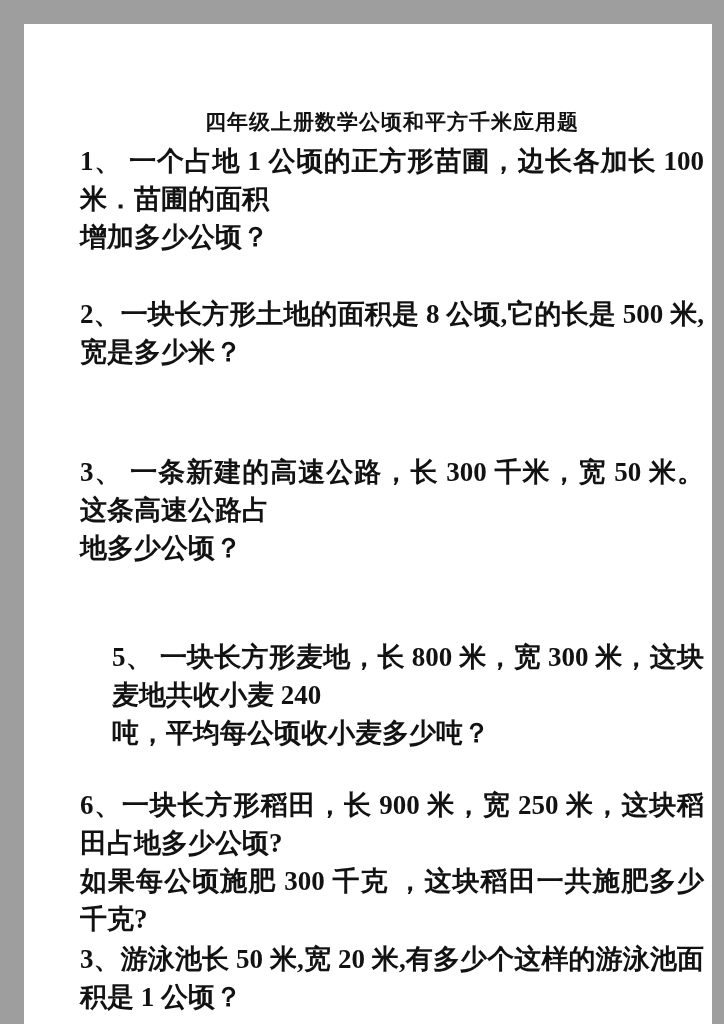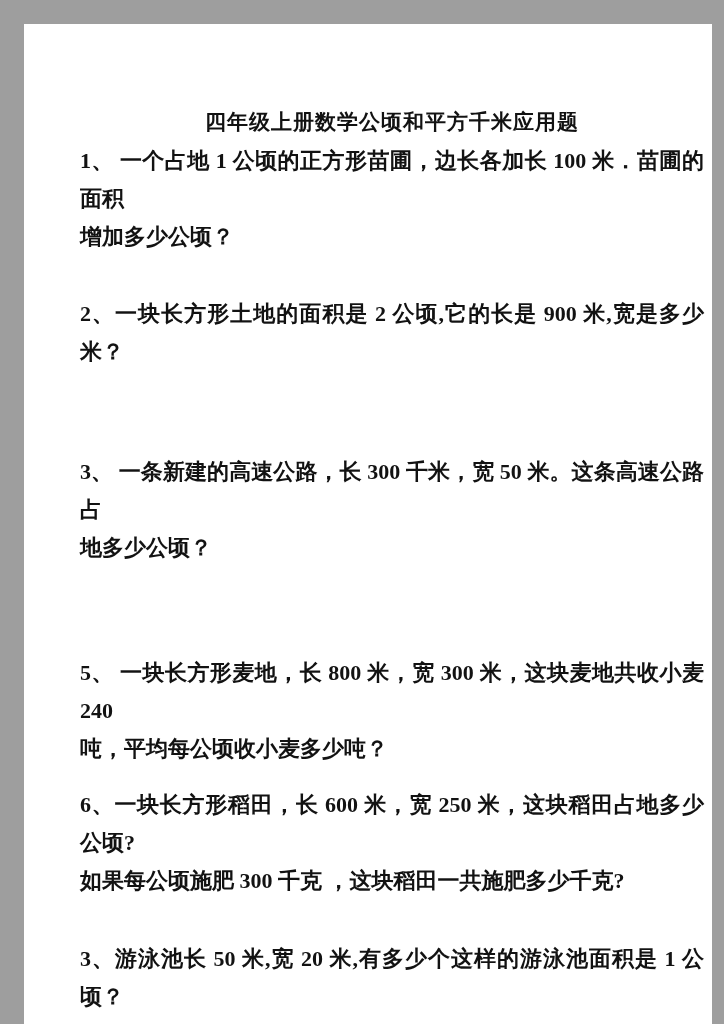--- a/index.html
+++ b/index.html
@@ -26,52 +26,52 @@
     font-weight: 600;
     line-height: 38px;
     text-align: center;
     letter-spacing: 1px;
     white-space: pre-line;
   }
   .problem {
     position: absolute;
     left: 44px;
     right: 32px;
-    font-size: 22px;
+    font-size: 27px;
     font-weight: 600;
     line-height: 38px;
     text-align: justify;
     white-space: pre-line;
     word-break: break-all;
   }
   .p1 { top: 106px; }
   .p2 { top: 259px; }
   .p3 { top: 371px; margin-top: 46px; }
   .p4 { top: 487px; }
-  .p5 { top: 618px; }
+  .p5 { top: 602px; margin-left: 32px; }
   .p6 { top: 750px; }
   .p7 { top: 904px; }
 </style>
 </head>
 <body>
 
 <div class="page">
 
   <h1 class="doc-title">四年级上册数学公顷和平方千米应用题</h1>
 
   <p class="problem p1">1、 一个占地 1 公顷的正方形苗圃，边长各加长 100 米．苗圃的面积
 增加多少公顷？</p>
 
-  <p class="problem p2">2、一块长方形土地的面积是 2 公顷,它的长是 900 米,宽是多少米？</p>
+  <p class="problem p2">2、一块长方形土地的面积是 8 公顷,它的长是 500 米,宽是多少米？</p>
 
   <p class="problem p3">3、 一条新建的高速公路，长 300 千米，宽 50 米。这条高速公路占
 地多少公顷？</p>
 
 
   <p class="problem p5">5、 一块长方形麦地，长 800 米，宽 300 米，这块麦地共收小麦 240
 吨，平均每公顷收小麦多少吨？</p>
 
-  <p class="problem p6">6、一块长方形稻田，长 600 米，宽 250 米，这块稻田占地多少公顷?
+  <p class="problem p6">6、一块长方形稻田，长 900 米，宽 250 米，这块稻田占地多少公顷?
 如果每公顷施肥 300 千克 ，这块稻田一共施肥多少千克?</p>
 
   <p class="problem p7">3、游泳池长 50 米,宽 20 米,有多少个这样的游泳池面积是 1 公顷？</p>
 
 </div>
 
 </body></html>

